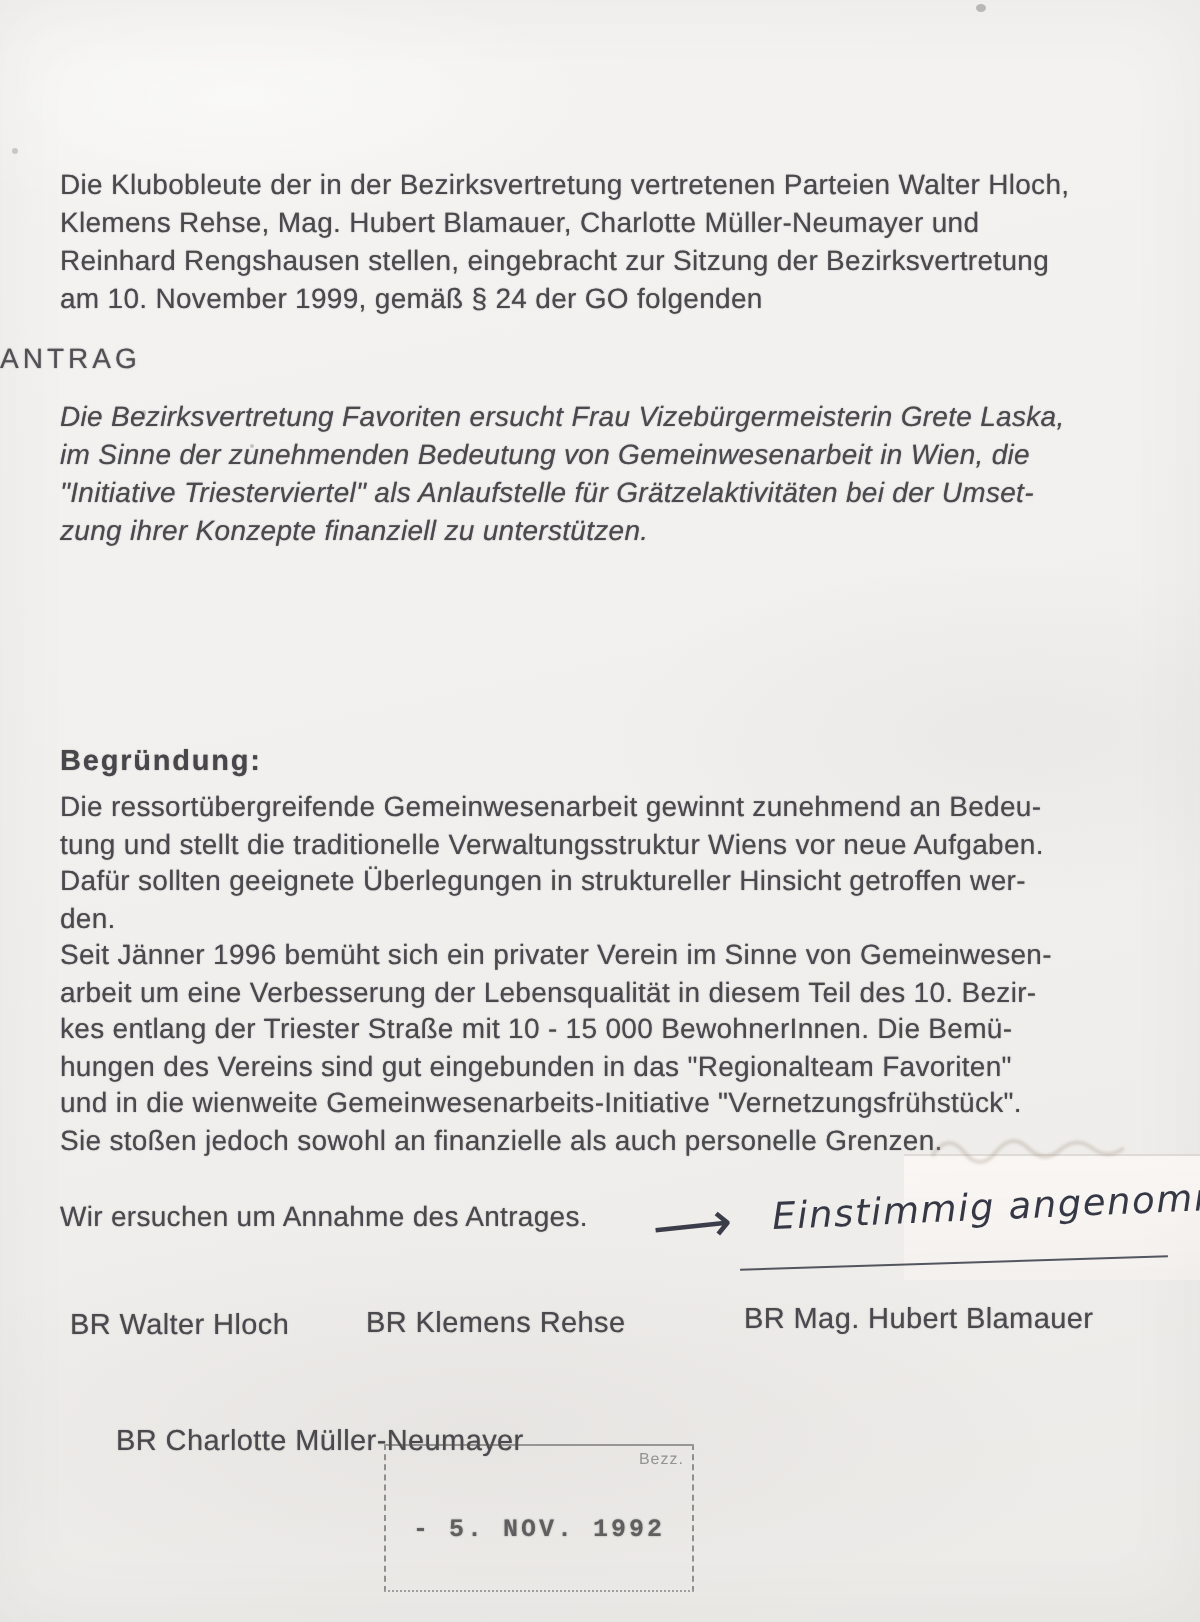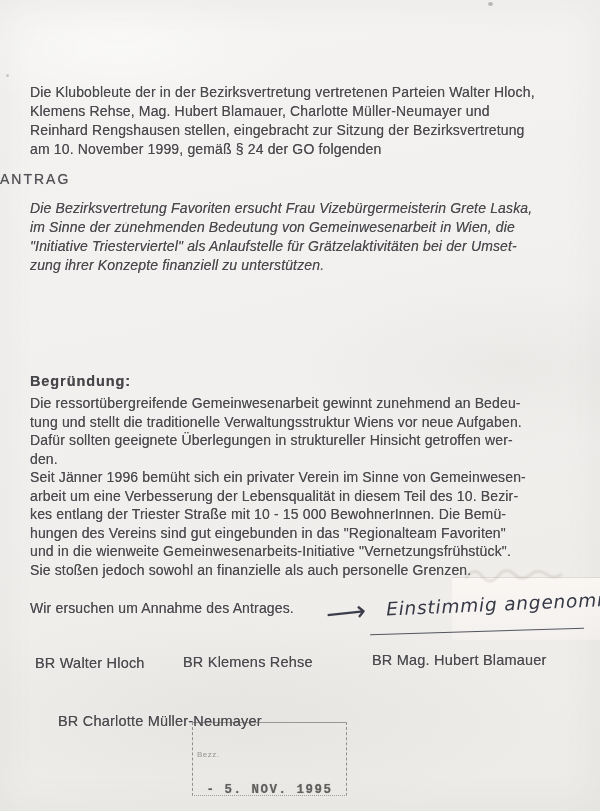--- a/index.html
+++ b/index.html
@@ -100,27 +100,26 @@
     left: 192px; top: 722px;
     width: 155px; height: 74px;
     border-left: 1px dashed rgba(85,85,85,0.6);
     border-right: 1px dashed rgba(85,85,85,0.6);
     border-top: 1px solid rgba(85,85,85,0.55);
     border-bottom: 1px dotted rgba(85,85,85,0.5);
     box-sizing: border-box;
   }
   .stamp-head {
     display: flex;
-    justify-content: flex-start;
+    justify-content: flex-end;
     padding: 2px 4px 0 4px;
     font-size: 8px;
     color: #5a5a5a;
     opacity: 0.6;
     letter-spacing: 0.5px;
-    margin-top: 25px;
   }
   .stamp-date {
     margin-top: 24px;
     text-align: center;
     font-family: "Liberation Mono", monospace;
     font-weight: bold;
     font-size: 12.5px;
     letter-spacing: 1.5px;
     color: #424242;
     opacity: 0.82;
@@ -179,16 +178,16 @@
   <div class="sig" style="left:372px; top:652px;">BR Mag. Hubert Blamauer</div>
   <div class="sig" style="left:183px; top:654px;">BR Klemens Rehse</div>
 
   <div class="sig" style="left:58px; top:713px;">BR Charlotte Müller-Neumayer</div>
 
   <div class="stamp">
     <div class="stamp-head">
       <span>Bez</span>
       <span>z.</span>
     </div>
-    <div class="stamp-date">- 5. NOV. 1995</div>
+    <div class="stamp-date">- 5. NOV. 1992</div>
   </div>
 
 </div>
 
 </body></html>

